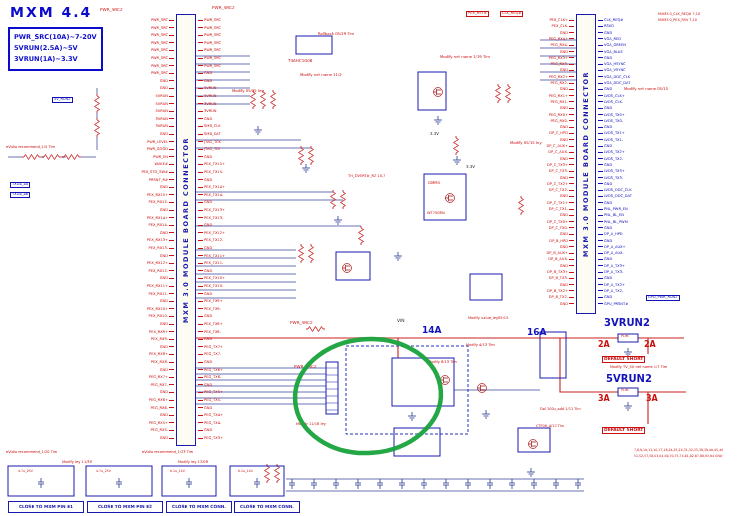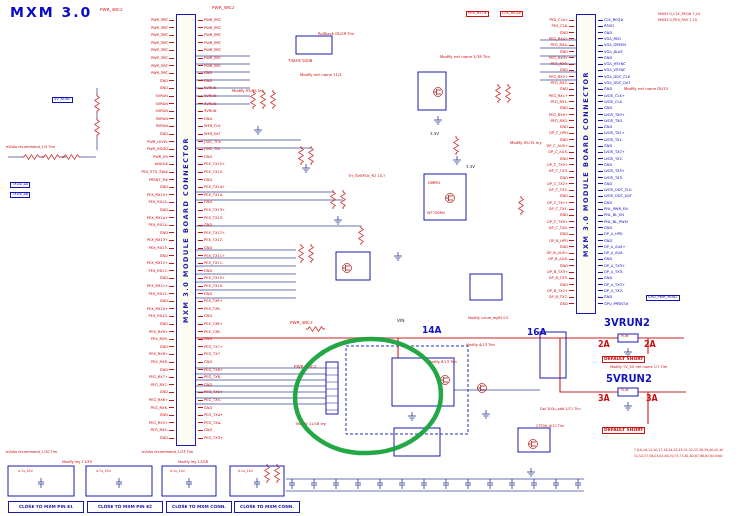--- a/index.html
+++ b/index.html
@@ -147,21 +147,26 @@
       <rect x="162" y="466" width="54" height="30"></rect>
       <rect x="230" y="466" width="54" height="30"></rect>
       <rect x="618" y="334" width="20" height="8"></rect>
       <rect x="618" y="388" width="20" height="8"></rect>
       <rect x="326" y="362" width="12" height="52"></rect>
     </g>
     <path stroke="#1a1ab0" stroke-width="0.5" fill="none" d="M326,368H338M326,375H338M326,382H338M326,389H338M326,396H338M326,403H338M326,410H338"></path>
     <rect x="346" y="346" width="122" height="88" fill="none" stroke="#2233bb" stroke-width="1" stroke-dasharray="3,2"></rect>
   </svg>
 
-  <div class="title">MXM 3.0</div>
+  <div class="title">MXM 4.4</div>
+  <div class="legend">
+    <div>PWR_SRC(10A)~7-20V</div>
+    <div>5VRUN(2.5A)~5V</div>
+    <div>3VRUN(1A)~3.3V</div>
+  </div>
 
   <svg id="overlay" class="layer" width="739" height="516" viewBox="0 0 739 516">
     <ellipse id="hl-ellipse" fill="none" stroke-width="4.5" opacity="0.95" transform="rotate(-4 368 396)" cx="368" cy="396" rx="73" ry="57" stroke="#18a33c"></ellipse>
   </svg>
 
 <div class="conn-body" style="left: 176px; top: 14px; width: 20px; height: 432px;">
       <span class="conn-label">MXM 3.0 MODULE BOARD CONNECTOR</span>
     </div>
     <div class="pinrow" style="top: 18px; left: 112px; width: 62px; justify-content: flex-end;">
       <span class="pl">PWR_SRC</span>

